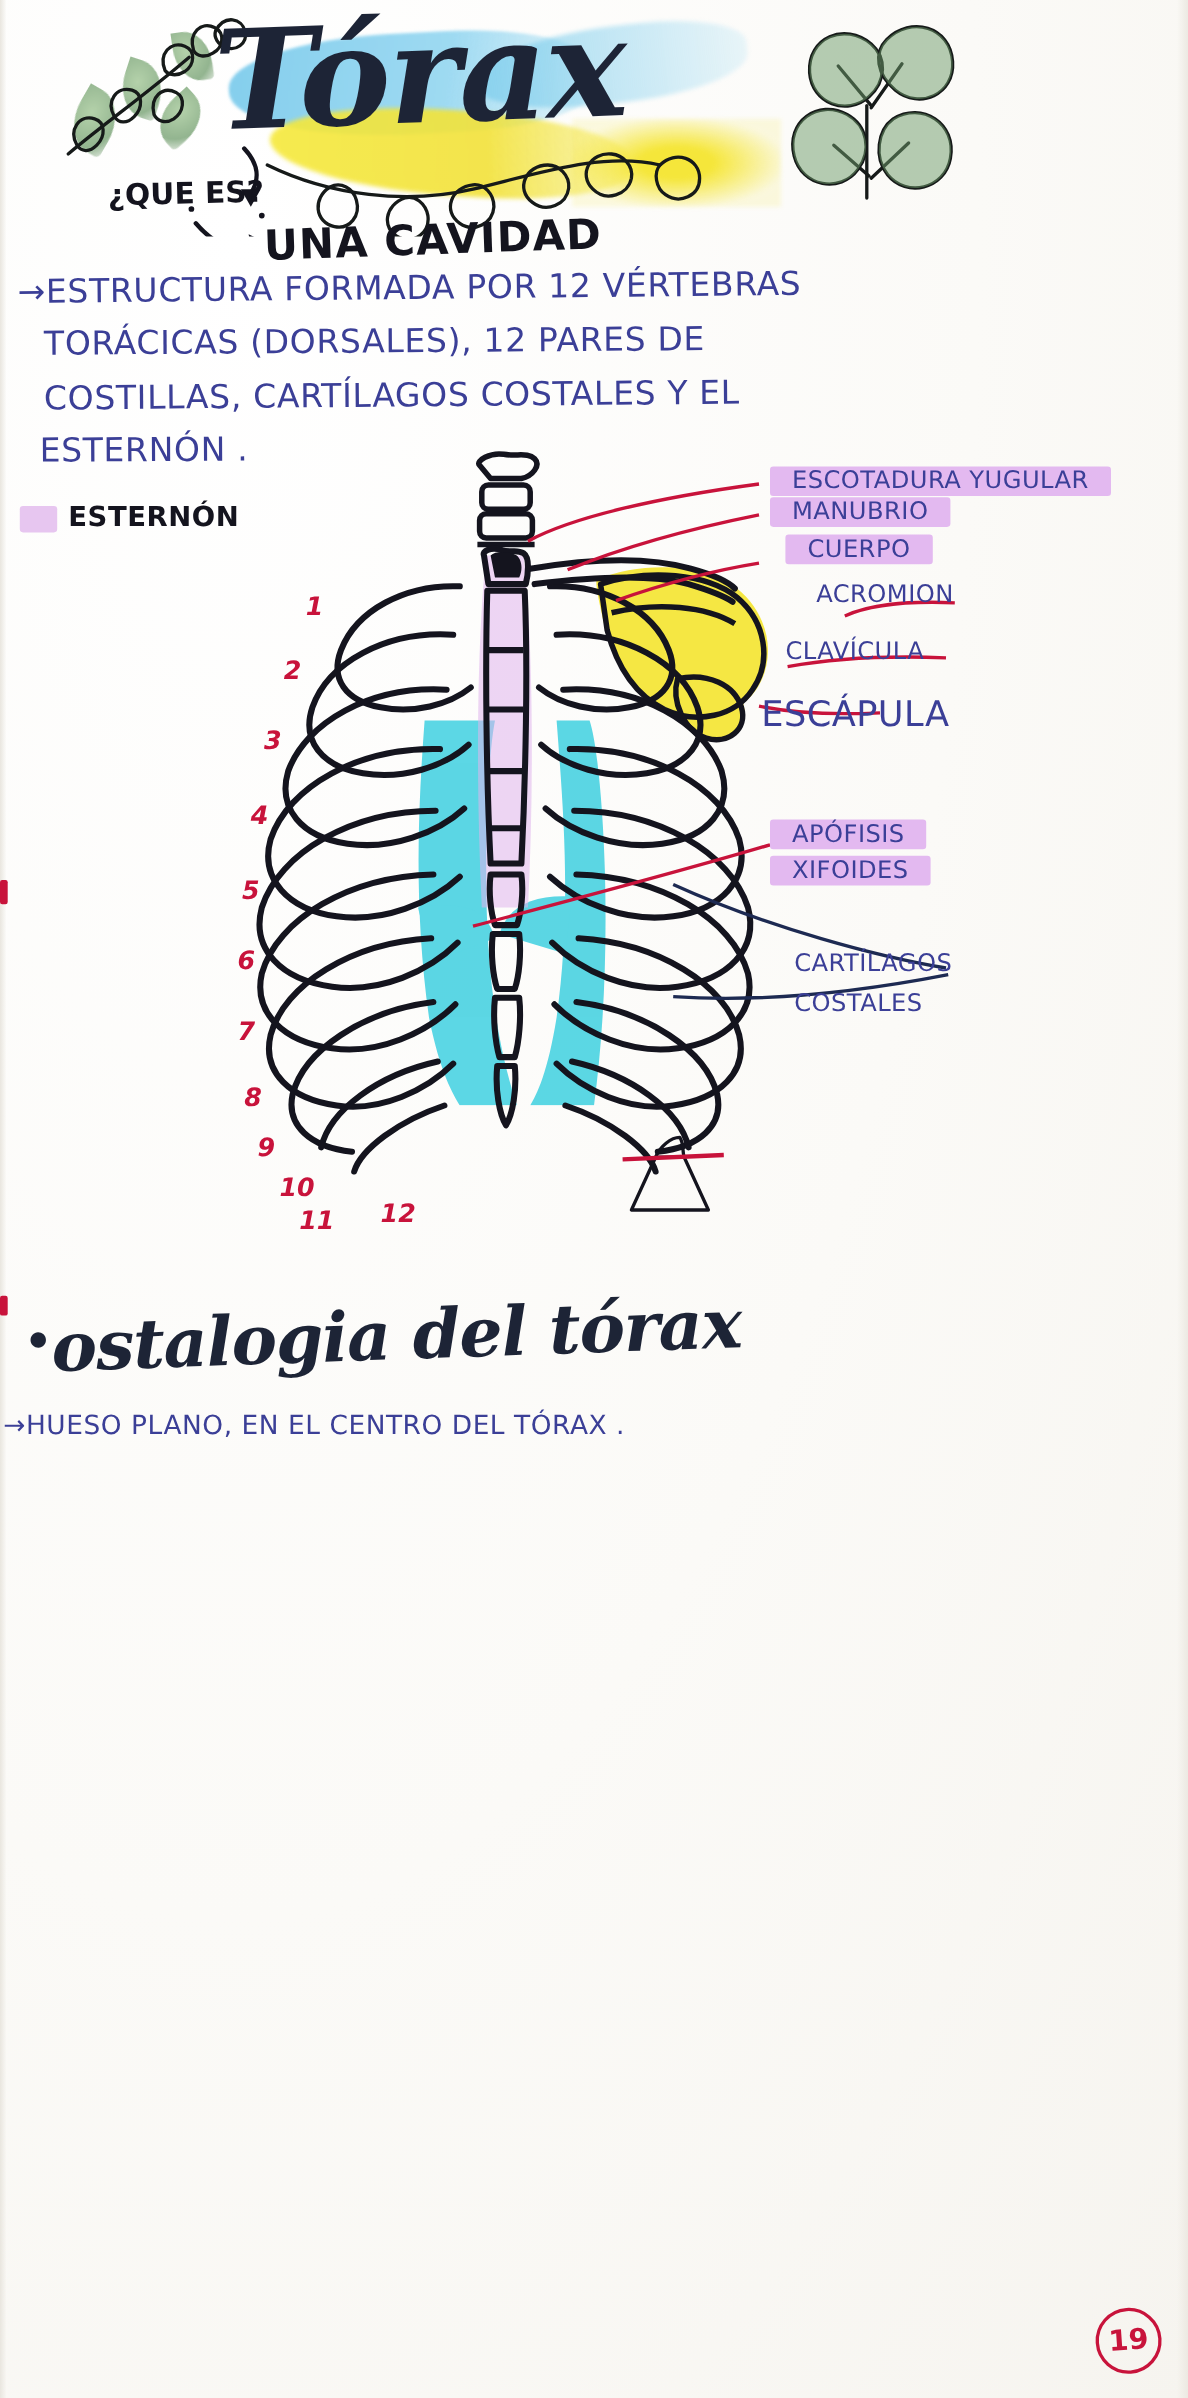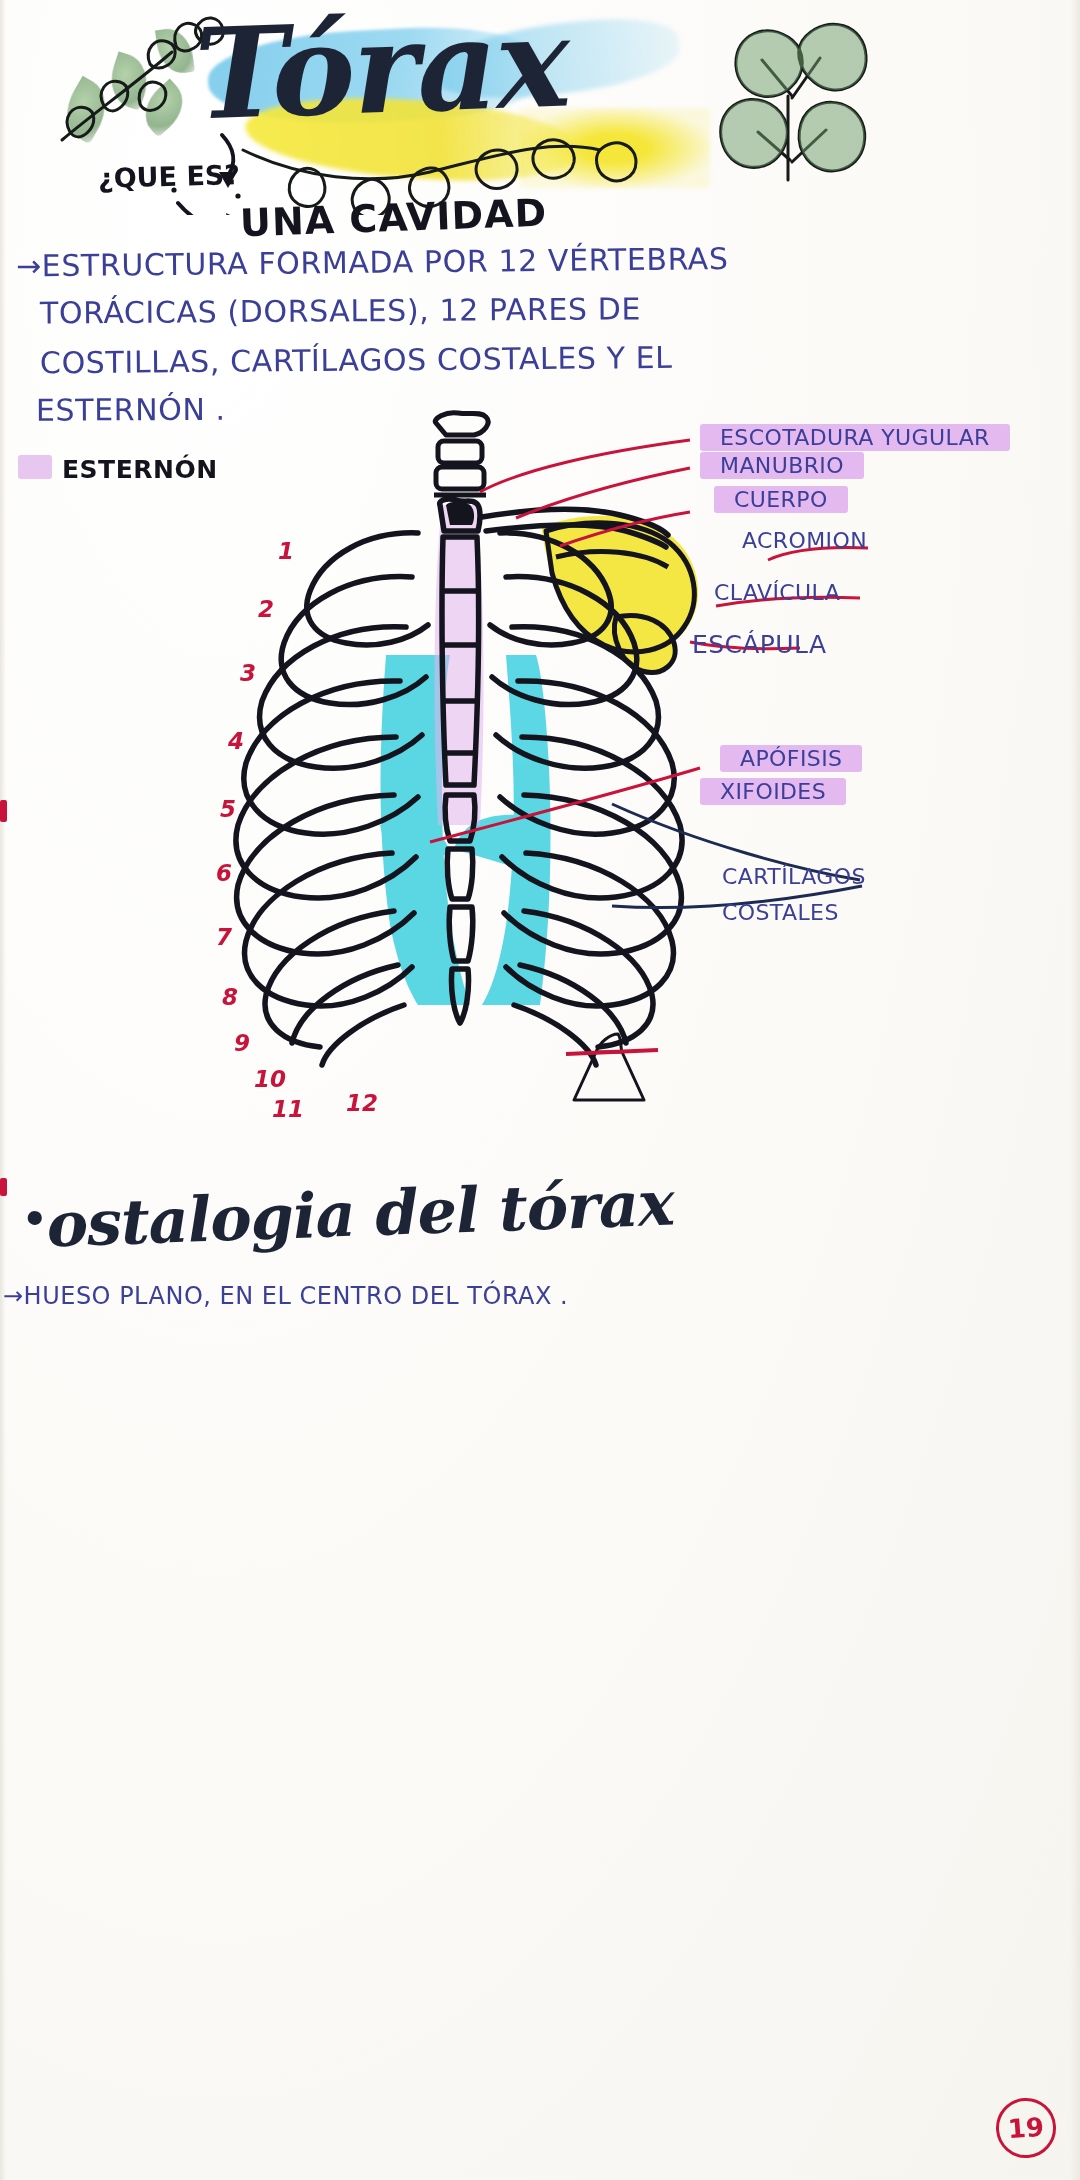--- a/index.html
+++ b/index.html
@@ -73,21 +73,21 @@
   #intro{position:absolute;left:16px;top:238px;width:1050px;z-index:5;}
   #intro p{margin:0 0 4px 0;
     font-family:"DejaVu Sans", sans-serif;
     font-size:30px;line-height:45px;color:#3b3f97;letter-spacing:.6px;}
   #intro p:nth-child(1){transform:rotate(-.6deg);}
   #intro p:nth-child(2){transform:rotate(-.4deg);padding-left:24px;}
   #intro p:nth-child(3){transform:rotate(-.5deg);padding-left:24px;}
   #intro p:nth-child(4){transform:rotate(-.3deg);padding-left:20px;}
 
   
-  #esternon-key{position:absolute;left:18px;top:455px;z-index:6;display:flex;align-items:flex-start;gap:10px;}
+  #esternon-key{position:absolute;left:18px;top:455px;z-index:6;display:flex;align-items:flex-end;gap:10px;}
   #esternon-swatch{width:34px;height:24px;background:#e0b4ec;opacity:.75;border-radius:3px;filter:blur(.4px);}
   #esternon-label{font-family:"DejaVu Sans", sans-serif;font-size:25px;font-weight:700;color:#14141e;letter-spacing:.5px;}
 
   
   #diagram{position:absolute;left:150px;top:405px;width:620px;height:640px;z-index:3;}
   #diagram svg{width:100%;height:100%;overflow:visible;}
 
   
   .lbl{position:absolute;font-family:"DejaVu Sans", sans-serif;
     font-size:22px;letter-spacing:.4px;white-space:nowrap;z-index:7;}
@@ -315,22 +315,22 @@
       <path d="M860,480 C800,470 700,444 612,404"></path>
       <path d="M862,486 C790,500 700,512 612,506"></path>
     </g>
   </svg>
 
   <div class="lbl hl blue" style="left:700px;top:424px;">ESCOTADURA YUGULAR</div>
   <div class="lbl hl blue" style="left:700px;top:452px;">MANUBRIO</div>
   <div class="lbl hl blue" style="left:714px;top:486px;">CUERPO</div>
   <div class="lbl blue" style="left:742px;top:528px;">ACROMION</div>
   <div class="lbl blue" style="left:714px;top:580px;">CLAVÍCULA</div>
-  <div class="lbl blue" style="left:692px;top:630px;font-size:25px;">ESCÁPULA</div>
-  <div class="lbl hl blue" style="left:720px;top:745px;">APÓFISIS</div>
+  <div class="lbl blue" style="left:692px;top:630px;font-size:32px;">ESCÁPULA</div>
+  <div class="lbl hl blue" style="left:700px;top:745px;">APÓFISIS</div>
   <div class="lbl hl blue" style="left:700px;top:778px;">XIFOIDES</div>
   <div class="lbl blue" style="left:722px;top:864px;text-align:center;">CARTÍLAGOS</div>
   <div class="lbl blue" style="left:722px;top:900px;">COSTALES</div>
 
   <div class="red-mark" style="left:0;top:800px;width:7px;height:22px;border-radius:2px;"></div>
   <div class="red-mark" style="left:0;top:1178px;width:7px;height:18px;border-radius:2px;"></div>
 
 
   <svg id="cone" width="140" height="80" viewBox="0 0 140 80">
     <g fill="none" stroke="#14141e" stroke-width="3" stroke-linejoin="round">

